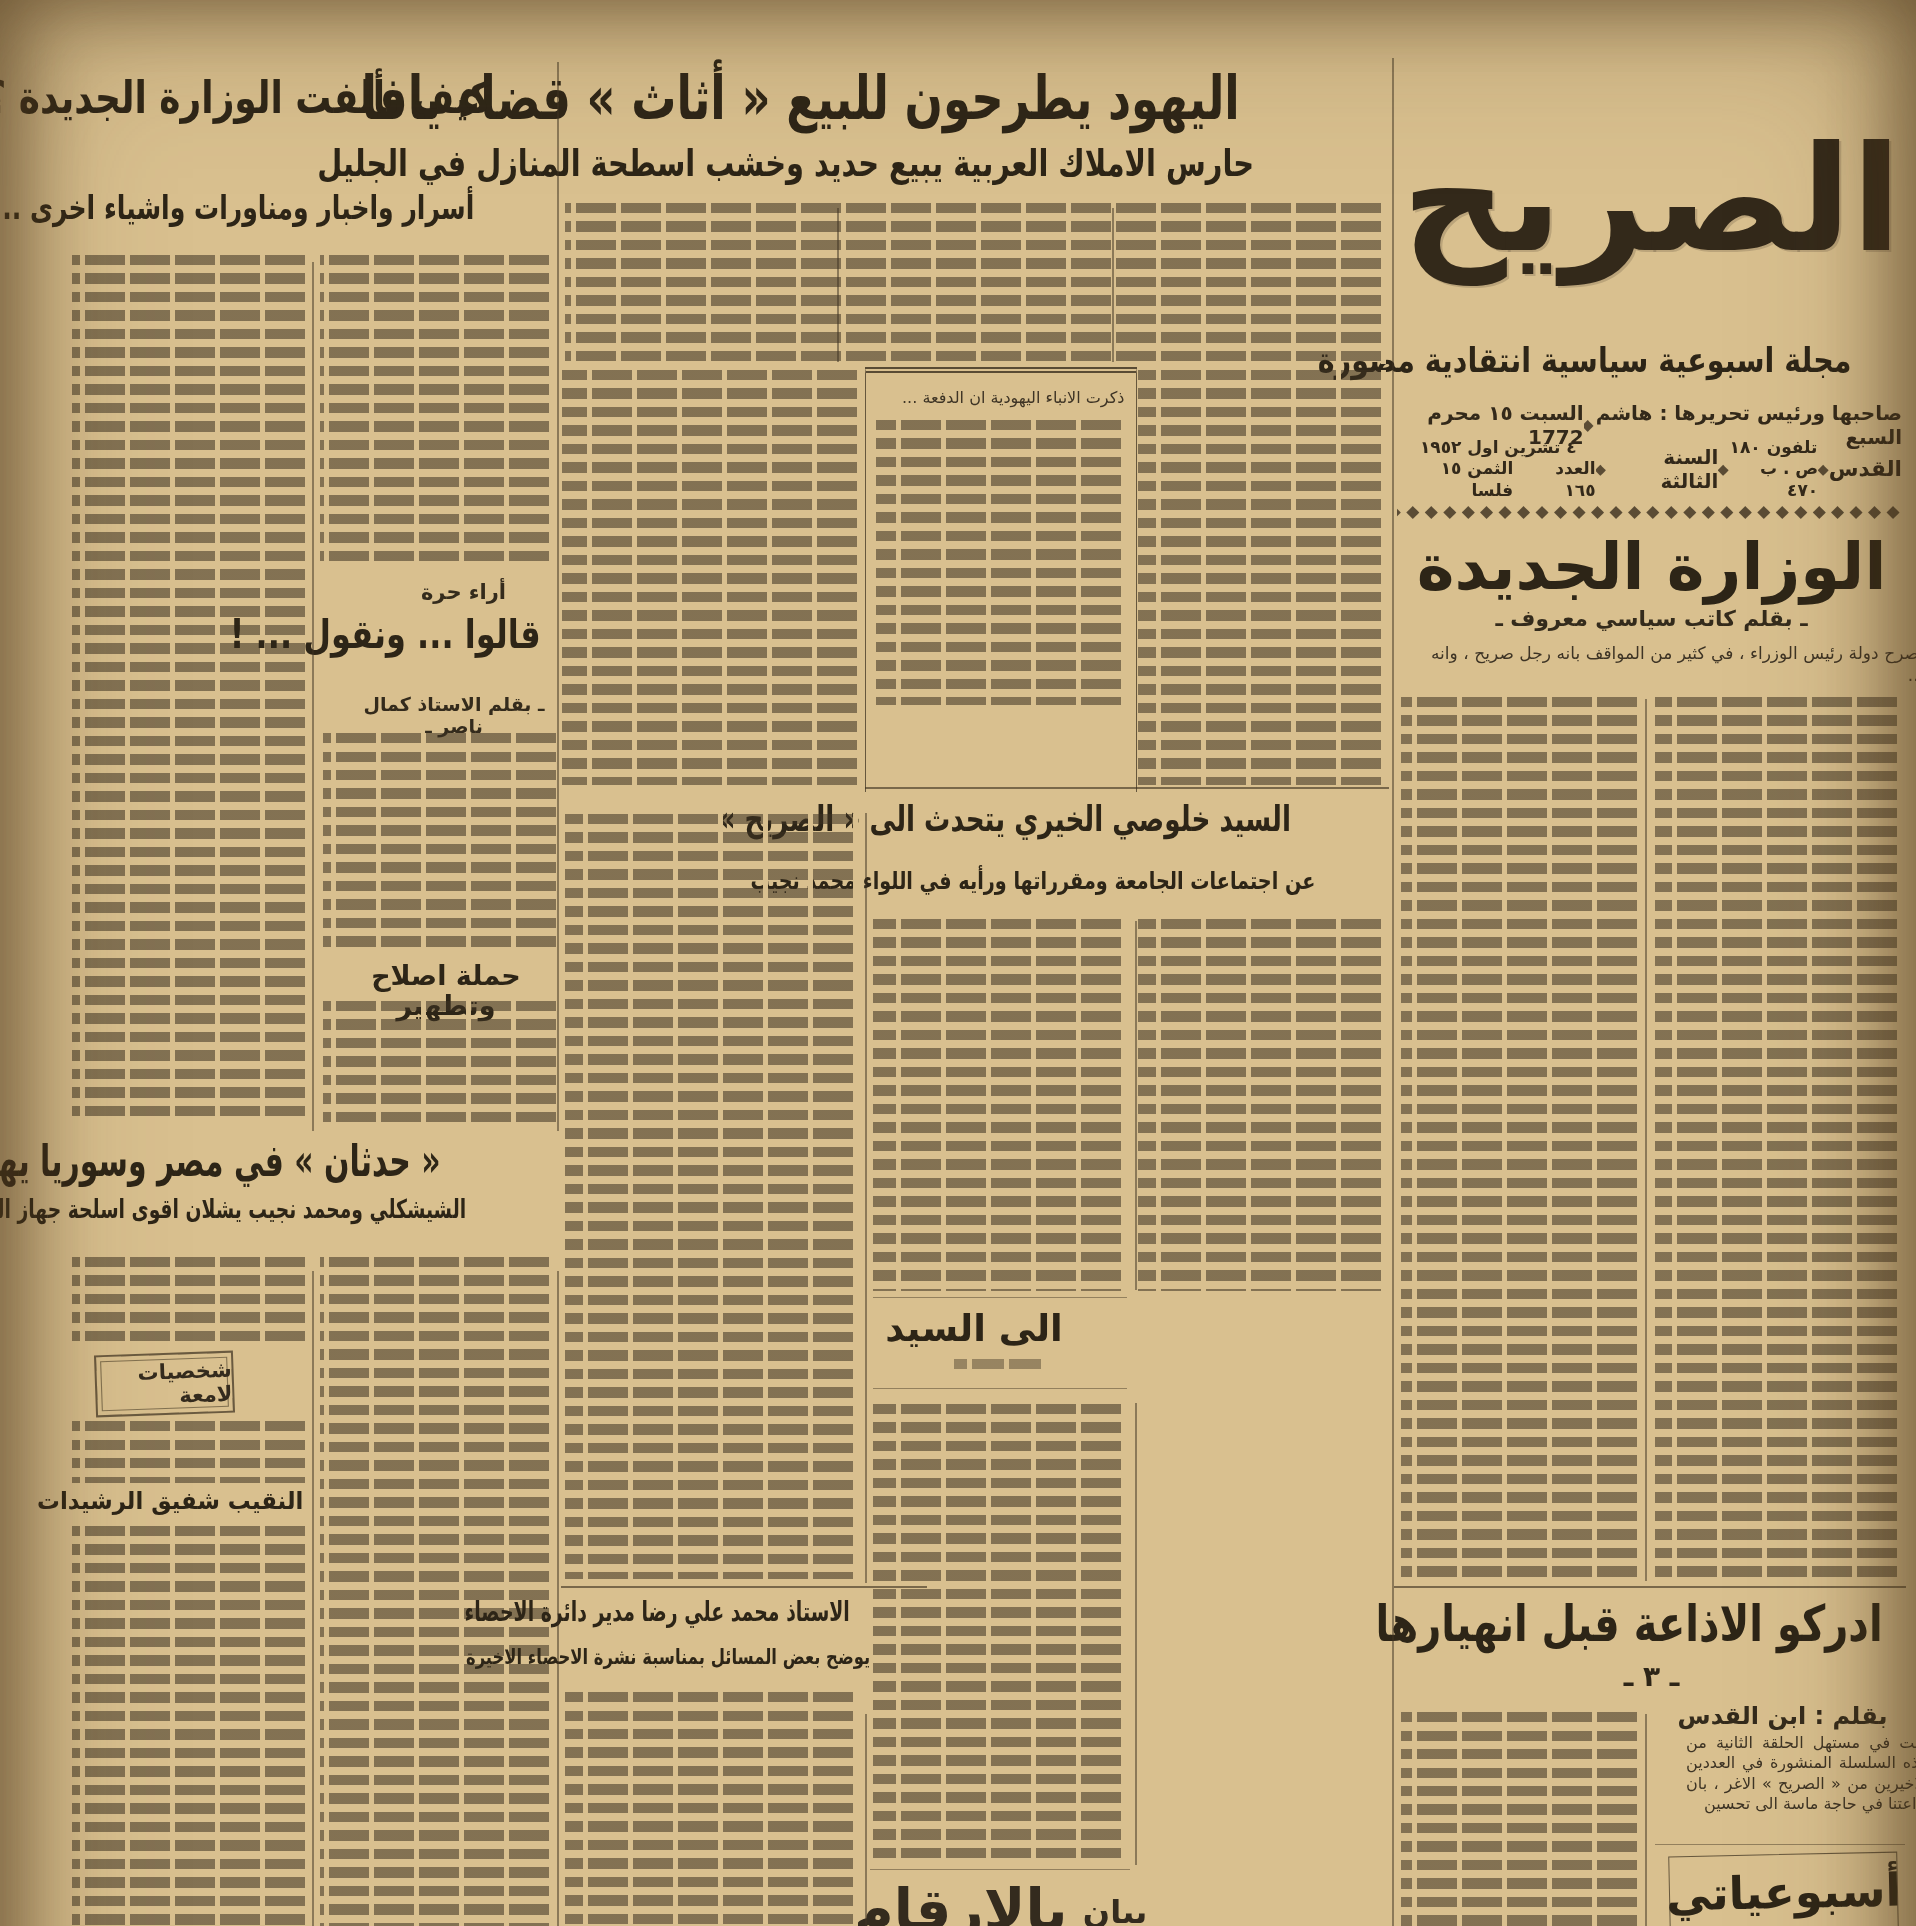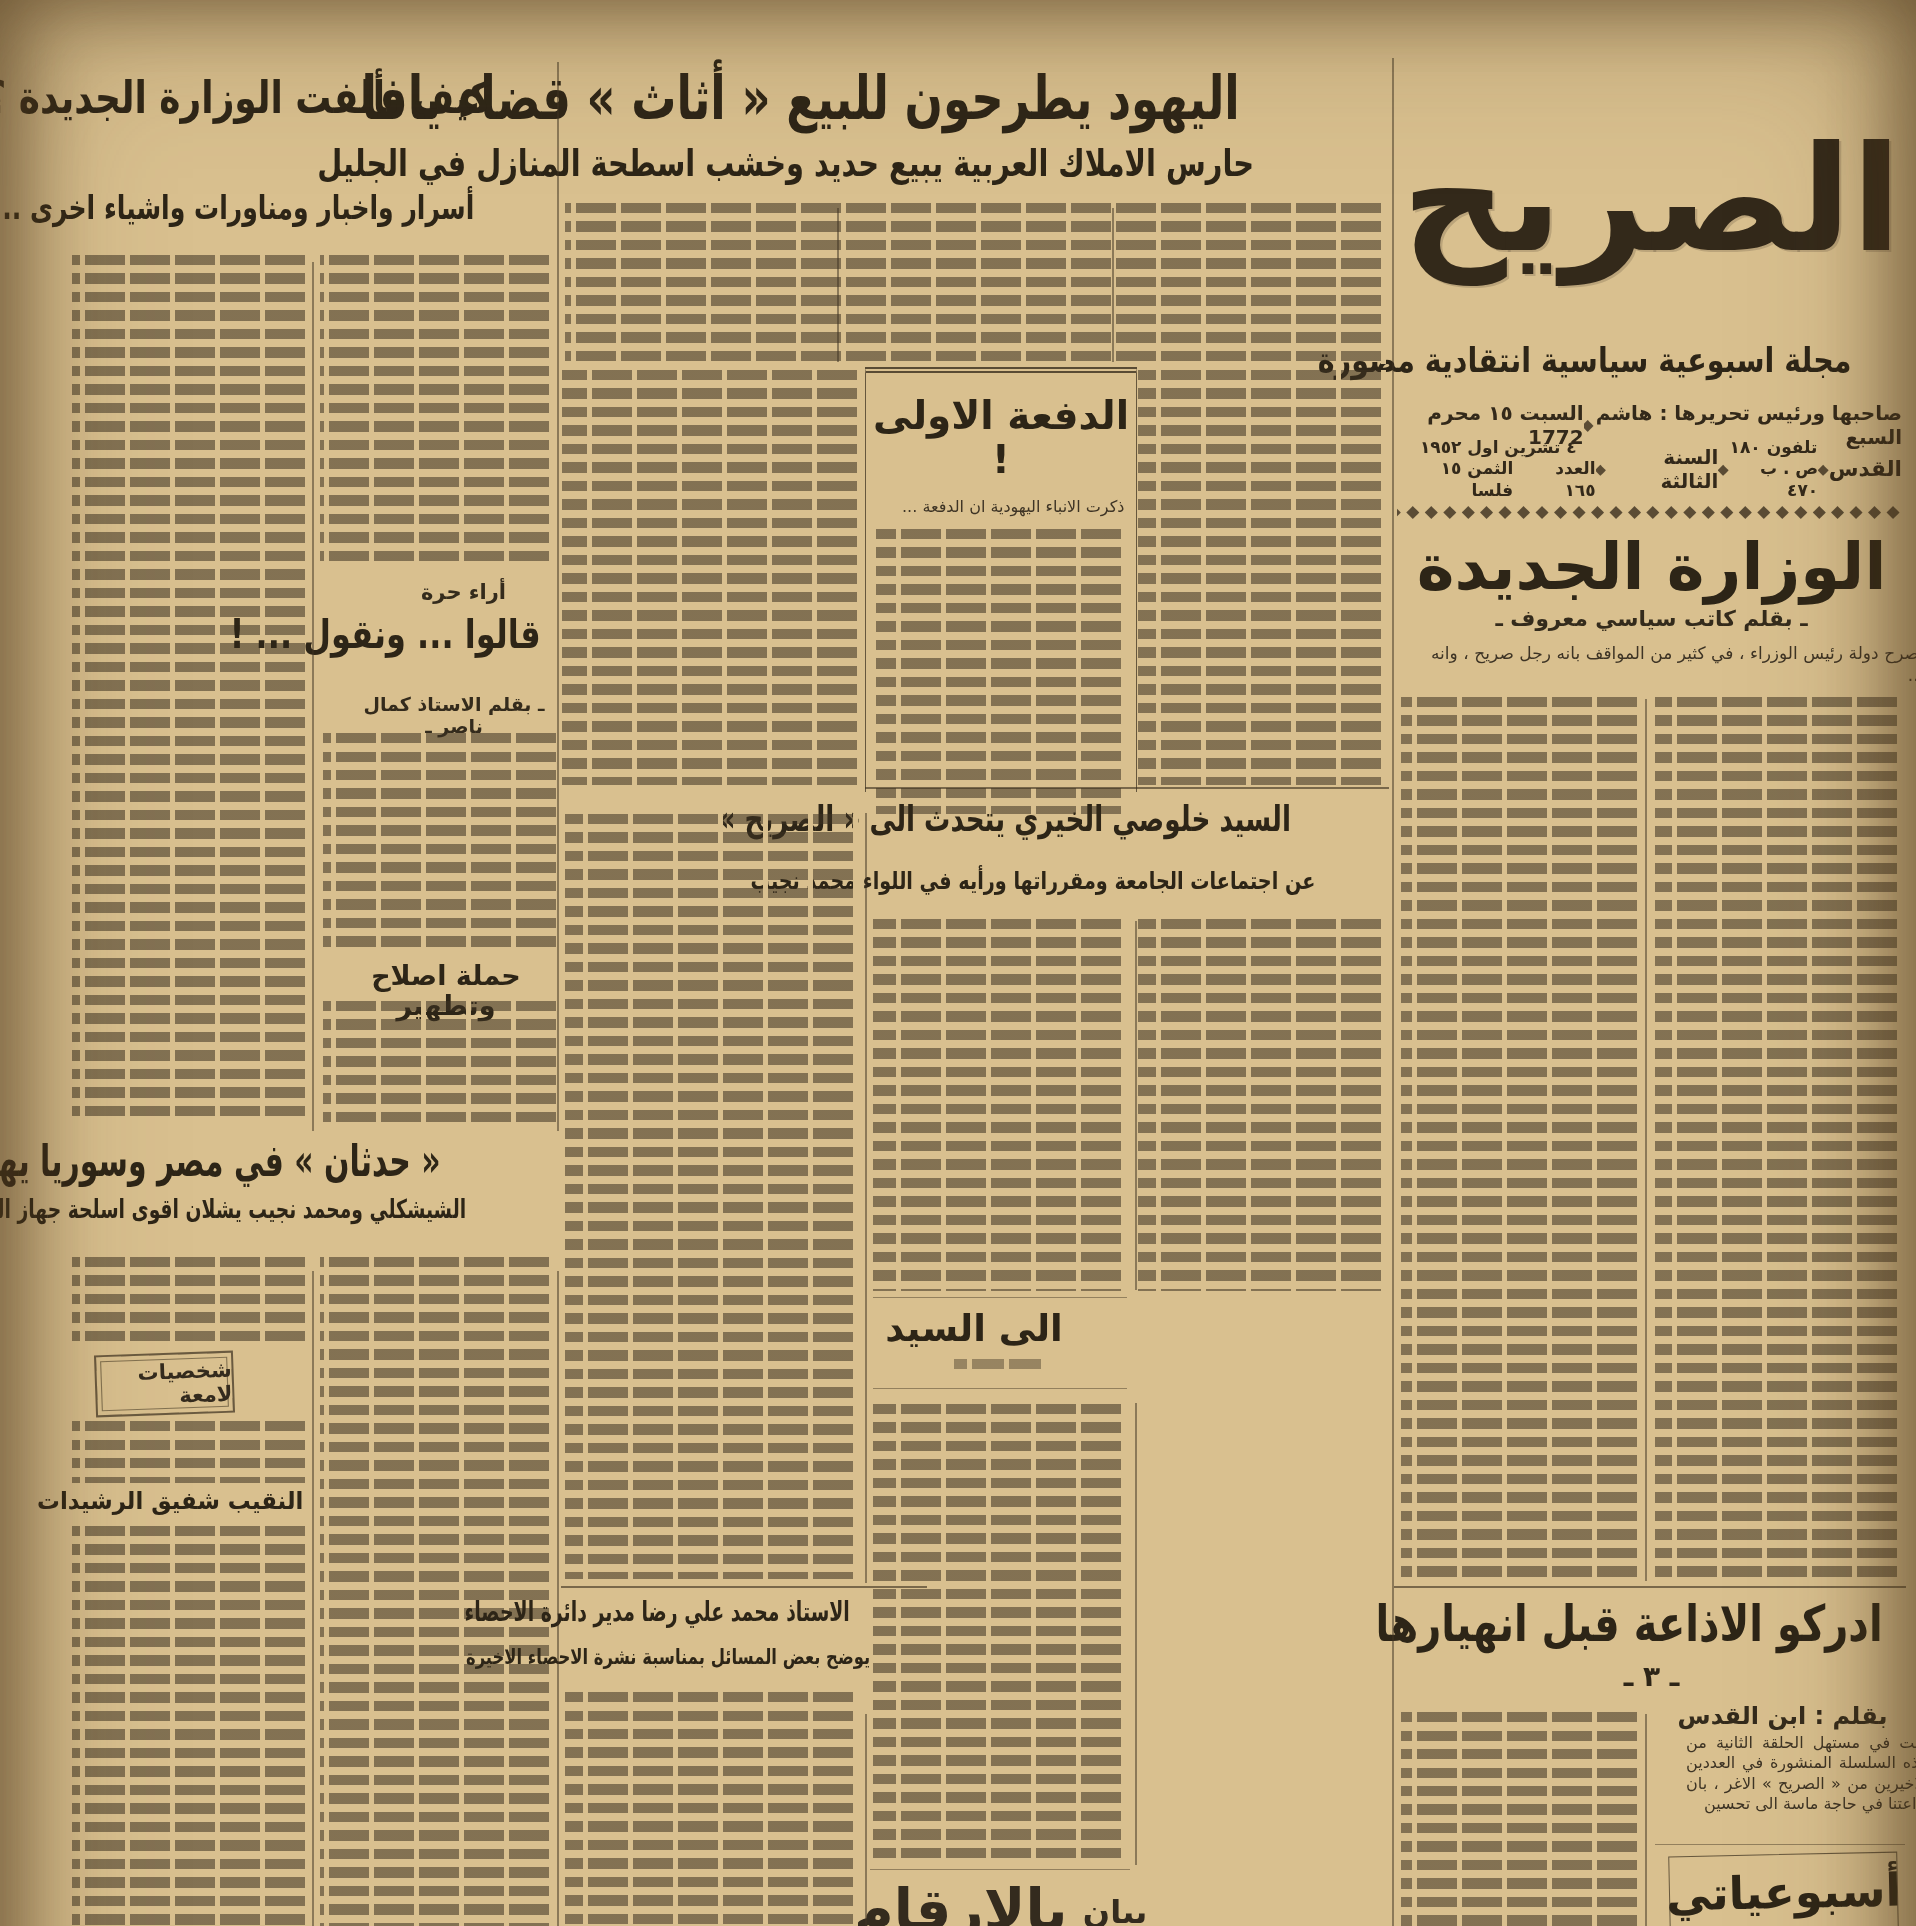--- a/index.html
+++ b/index.html
@@ -104,21 +104,20 @@
   <div class="abs hd" style="left:566px;top:143px;width:821px;">
     <span class="sq" style="font-size:37px;transform:scaleX(.78);font-weight:bold;">حارس الاملاك العربية يبيع حديد وخشب اسطحة المنازل في الجليل</span>
   </div>
   <div class="abs gk" style="left:566px;top:203px;width:821px;height:161px;"></div>
   <div class="vr" style="left:838px;top:208px;height:154px;"></div>
   <div class="vr" style="left:1113px;top:208px;height:154px;"></div>
   <div class="abs gk" style="left:563px;top:370px;width:300px;height:415px;"></div>
   <div class="abs gk" style="left:1139px;top:370px;width:248px;height:415px;"></div>
 
   <div class="abs" style="left:866px;top:367px;width:270px;height:419px;border-left:1.9px solid rgba(58,47,30,.72);border-right:1.9px solid rgba(58,47,30,.72);border-top:6.2px double rgba(58,47,30,.8);">
-    <div class="hd" style="margin-top:21px;font-size:39px;">الدفعة الاولى !</div>
     <div class="para" style="margin:15.4px 11.6px 0;font-size:16px;">ذكرت الانباء اليهودية ان الدفعة ...</div>
     <div class="gk" style="margin:11.6px 9.6px 0;height:285px;"></div>
   </div>
 
   <div class="hrule" style="left:866px;top:787px;width:524px;"></div>
   <div class="abs hd" style="left:871px;top:800px;width:516px;">
     <span class="sq" style="font-size:35px;transform:scaleX(.75);">السيد خلوصي الخيري يتحدث الى « الصريح »</span>
   </div>
   <div class="abs hd" style="left:871px;top:868px;width:516px;">
     <span class="sq" style="font-size:24px;transform:scaleX(.8);font-weight:bold;">عن اجتماعات الجامعة ومقرراتها ورأيه في اللواء محمد نجيب</span>

